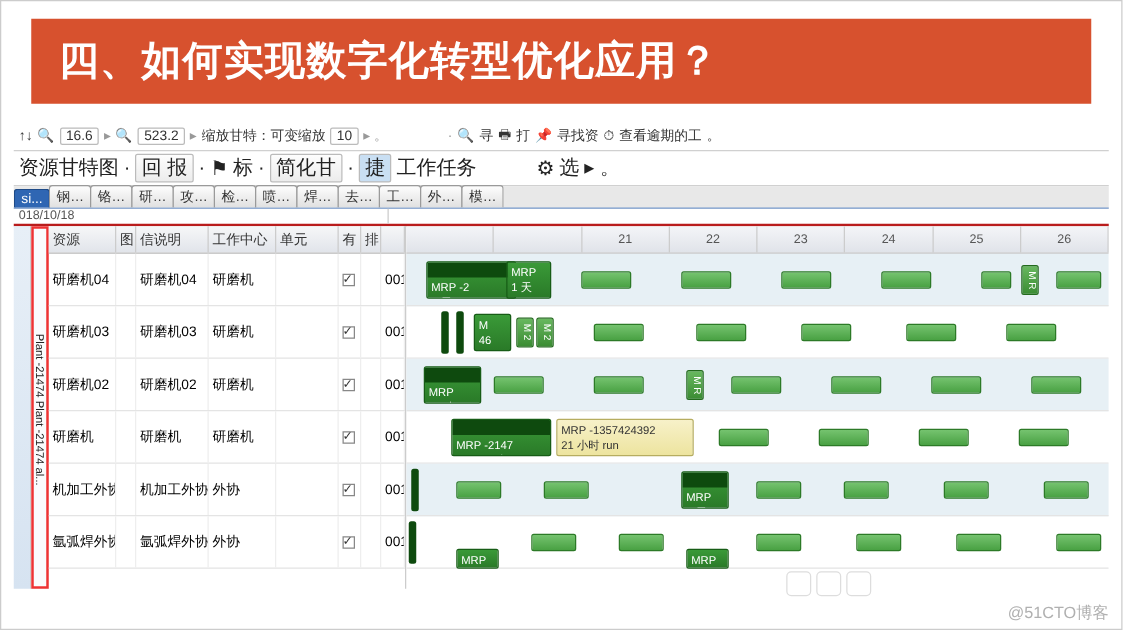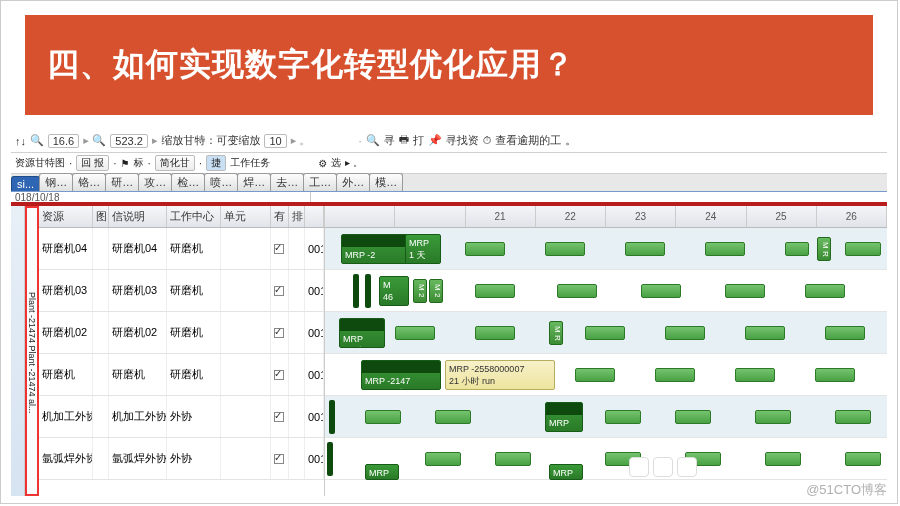--- a/index.html
+++ b/index.html
@@ -1,29 +1,29 @@
 <!DOCTYPE html>
 <html><head>
 <meta charset="utf-8">
 <style>
 html,body{margin:0;padding:0;width:900px;height:506px;font-family:"Microsoft YaHei",Arial,sans-serif;background:#fff;overflow:hidden;box-sizing:border-box}
 *,*::before,*::after{box-sizing:inherit}
 .border{border:1px solid #ccc;width:898px;height:504px;position:relative}
-.title-bar{background:#d7512e;margin:14px 24px;padding:28px 22px}
+.title-bar{background:#d7512e;margin:14px 24px;padding:12px 22px}
 .title-bar h1{margin:0;font-size:32px;color:#fff;font-weight:700;letter-spacing:1px}
 .app{position:relative;margin:0 10px}
 .toolbar{font-size:11px;color:#333;display:flex;align-items:center;gap:4px;padding:2px 4px;border-bottom:1px solid #d0d0d0}
 .toolbar .pill{border:1px solid #bbb;border-radius:2px;padding:0 4px;background:#fff}
 .toolbar .sep{color:#999}
-.toolbar2{font-size:10px;color:#222;display:flex;align-items:center;gap:4px;padding:2px 4px;border-bottom:1px solid #d0d0d0}
+.toolbar2{font-size:16px;color:#222;display:flex;align-items:center;gap:4px;padding:2px 4px;border-bottom:1px solid #d0d0d0}
 .toolbar2 .btn{border:1px solid #bbb;background:linear-gradient(#fdfdfd,#ececec);padding:0 4px;border-radius:2px}
 .tabs{display:flex;align-items:flex-end;height:18px;border-bottom:1px solid #7799cc;font-size:11px;background:#e8e8e8}
 .tab{border:1px solid #9a9a9a;border-bottom:none;background:linear-gradient(#fdfdfd,#e0e0e0);padding:1px 5px;margin-right:-1px;border-radius:3px 3px 0 0;color:#333}
 .tab.blue{background:#2f66b3;color:#fff;border-color:#1e4a87}
-.dateline{display:flex;font-size:10px;color:#555;height:14px;border-bottom:4px solid #b91c1c}
+.dateline{display:flex;font-size:10px;color:#555;height:14px;border-bottom:2px solid #b91c1c}
 .dateline .left{width:300px;flex:none;padding-left:4px;white-space:nowrap;overflow:hidden;text-overflow:ellipsis;border-right:1px solid #ccc}
 .dateline .right{flex:1;padding-left:6px}
 .content{display:flex;height:290px;position:relative}
 .sidecol{width:14px;flex:none;border-right:1px solid #ccc}
 .sidecol.st{background:linear-gradient(#e7eff7,#d6e3f1);writing-mode:vertical-rl;font-size:9px;color:#333;text-align:center;padding-top:10px}
 .sidecol.red{border:2px solid #e33;background:#fafbfc;writing-mode:vertical-rl;font-size:9px;color:#222;text-align:center;padding-top:4px}
 .grid{width:286px;flex:none;border-right:1px solid #ccc;font-size:11px}
 .ghead{display:flex;height:22px;background:linear-gradient(#f6f7f8,#e1e4ea);border-bottom:1px solid #bbb}
 .gh{border-right:1px solid #ccc;display:flex;align-items:center;padding:0 3px;color:#333;overflow:hidden;white-space:nowrap}
 .grow{display:flex;height:42px;border-bottom:1px solid #e4e4e4;align-items:center}
@@ -271,21 +271,21 @@
               <div class="chip slim" style="left: 250px; width: 40px;"></div>
               <div class="chip slim" style="left: 330px; width: 40px;"></div>
               <div class="chip slim" style="left: 410px; width: 40px;"></div>
               <div class="chip slim" style="left: 490px; width: 40px;"></div>
               <div class="chip green" style="left: 36px; width: 80px;">
                 <span class="sub"></span>
                 <div>MRP -2147</div>
                 <div>2 天 22 小</div>
               </div>
               <div class="chip yellow" style="left: 120px; width: 110px;">
-                <div>MRP -2558000007</div>
+                <div>MRP -1357424392</div>
                 <div>21 小时 run</div>
               </div>
             </div>
             <div class="glane even">
               <div class="chip slim" style="left: 40px; width: 36px;"></div>
               <div class="chip slim" style="left: 110px; width: 36px;"></div>
               <div class="chip slim" style="left: 280px; width: 36px;"></div>
               <div class="chip slim" style="left: 350px; width: 36px;"></div>
               <div class="chip slim" style="left: 430px; width: 36px;"></div>
               <div class="chip slim" style="left: 510px; width: 36px;"></div>

